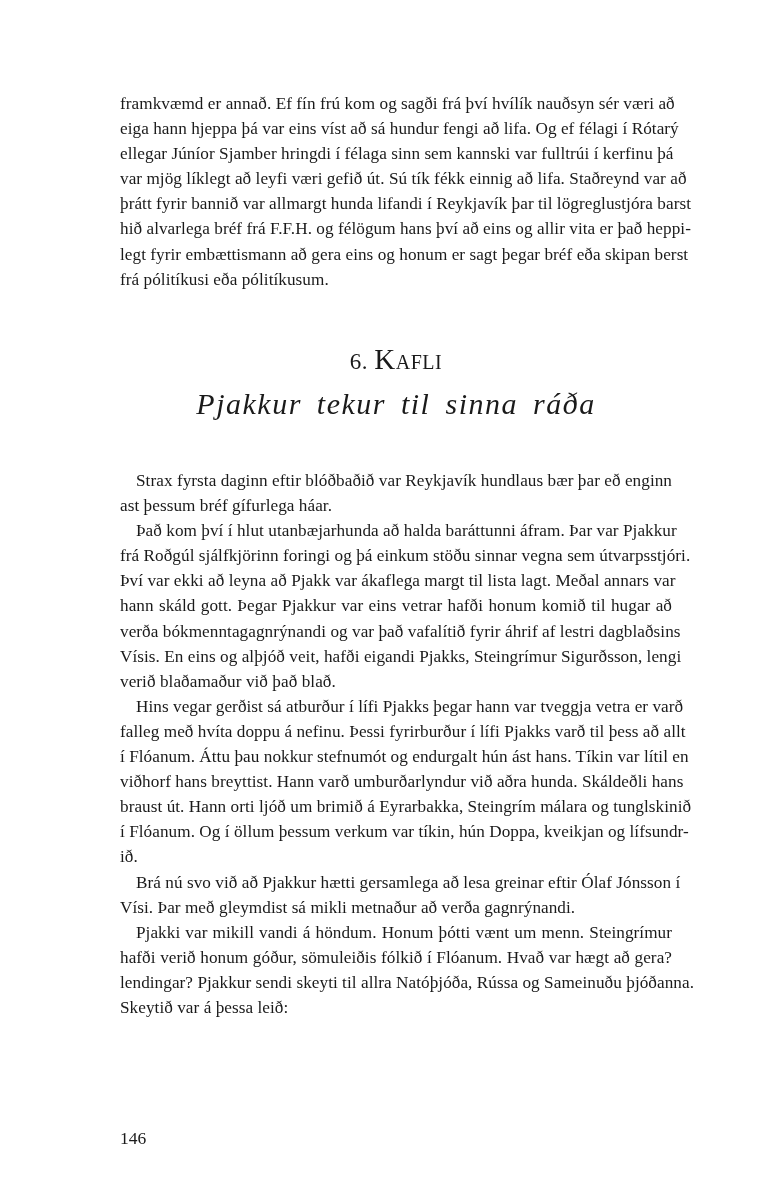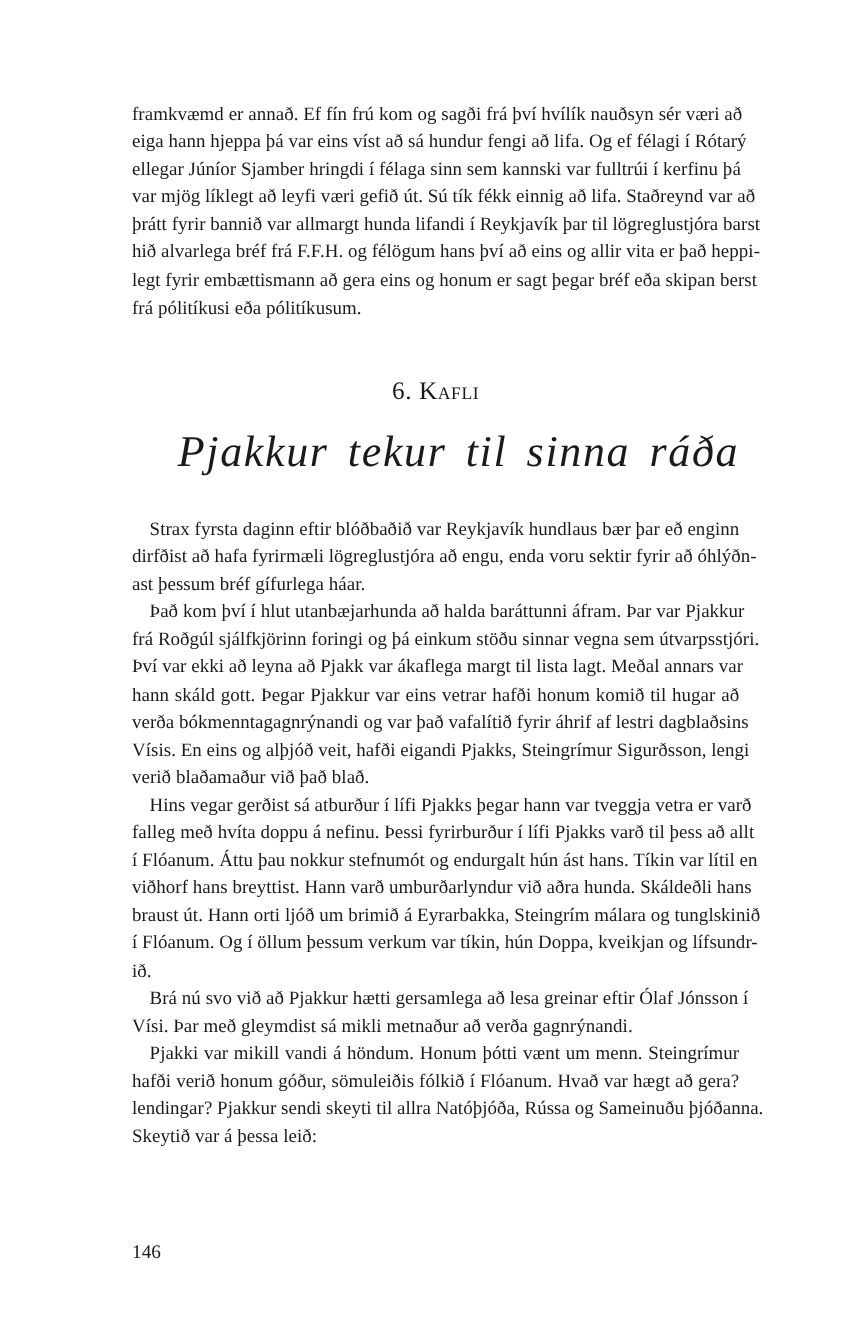--- a/index.html
+++ b/index.html
@@ -41,29 +41,29 @@
       position: absolute;
       left: 0;
       width: 552px;
       top: 252px;
       text-align: center;
       font-size: 23px;
       letter-spacing: 0.5px;
     }
     .chapter-number .sc {
       font-variant: small-caps;
-      font-size: 23px;
+      font-size: 29px;
     }
     .chapter-title {
       position: absolute;
       left: 0;
       width: 552px;
       top: 296px;
-      text-align: right;
-      font-size: 40px;
+      text-align: center;
+      font-size: 30px;
       font-style: italic;
       letter-spacing: 1.5px;
       word-spacing: 6px;
     }
     .block2 {
       position: absolute;
       left: 0;
       top: 377px;
       width: 552px;
     }
@@ -92,21 +92,20 @@
   <div class="chapter-number">
     <span>6.</span>
     <span class="sc">Kafli</span>
   </div>
 
   <div class="chapter-title">Pjakkur tekur til sinna ráða</div>
 
   <div class="block2">
     <div>
       <span class="line indent">Strax fyrsta daginn eftir blóðbaðið var Reykjavík hundlaus bær þar eð enginn</span>
-      <span class="line">dirfðist að hafa fyrirmæli lögreglustjóra að engu, enda voru sektir fyrir að óhlýðn-</span>
       <span class="line last">ast þessum bréf gífurlega háar.</span>
     </div>
     <div>
       <span class="line indent">Það kom því í hlut utanbæjarhunda að halda baráttunni áfram. Þar var Pjakkur</span>
       <span class="line">frá Roðgúl sjálfkjörinn foringi og þá einkum stöðu sinnar vegna sem útvarpsstjóri.</span>
       <span class="line">Því var ekki að leyna að Pjakk var ákaflega margt til lista lagt. Meðal annars var</span>
       <span class="line">hann skáld gott. Þegar Pjakkur var eins vetrar hafði honum komið til hugar að</span>
       <span class="line">verða bókmenntagagnrýnandi og var það vafalítið fyrir áhrif af lestri dagblaðsins</span>
       <span class="line">Vísis. En eins og alþjóð veit, hafði eigandi Pjakks, Steingrímur Sigurðsson, lengi</span>
       <span class="line last">verið blaðamaður við það blað.</span>

